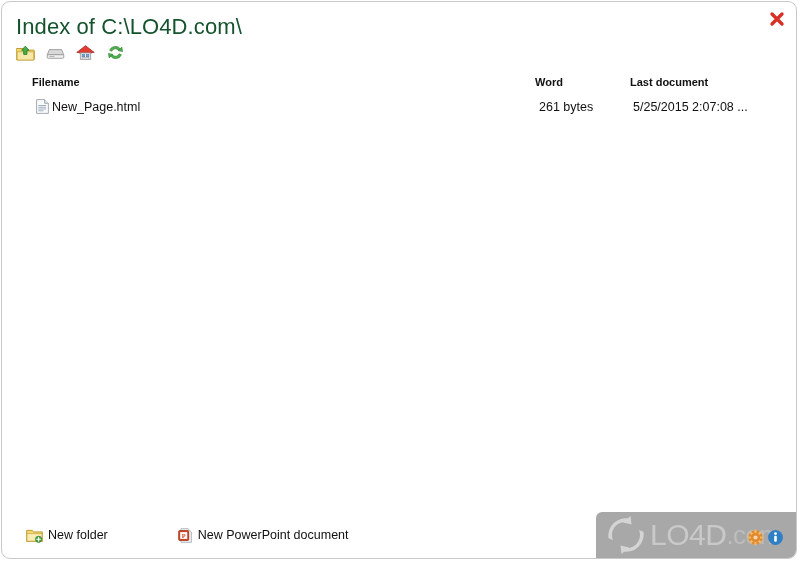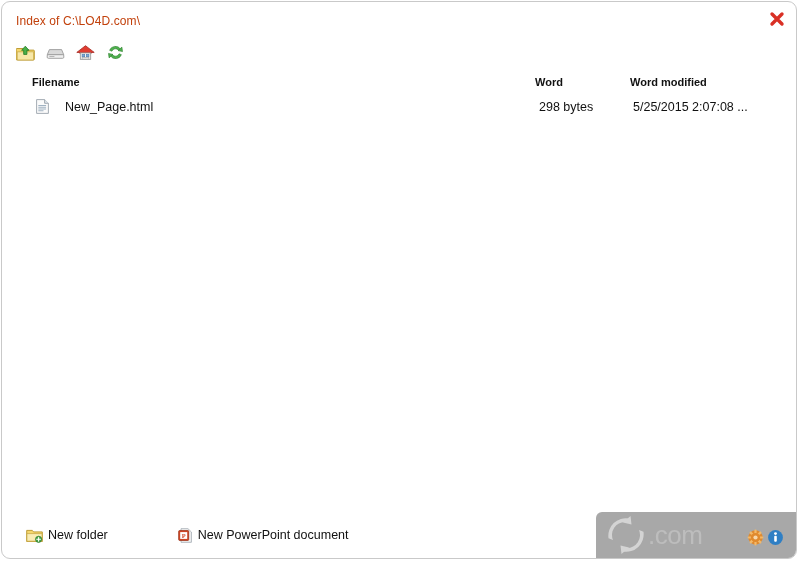--- a/index.html
+++ b/index.html
@@ -37,22 +37,22 @@
 
   
   .title-row {
     position: absolute;
     left: 14px;
     top: 12px;
     width: 700px;
     height: 26px;
   }
   .page-title {
-    font-size: 12px;
-    color: #c2410c;
+    font-size: 22px;
+    color: #14532d;
     font-family: "Liberation Sans", sans-serif;
     letter-spacing: 0.1px;
     white-space: nowrap;
   }
 
   
   .close-btn {
     position: absolute;
     right: 8px;
     top: 6px;
@@ -112,21 +112,21 @@
     position: relative;
     height: 18px;
     cursor: default;
   }
   .cell-name {
     position: absolute;
     left: 34px;
     top: 0;
     display: flex;
     align-items: flex-end;
-    gap: 16px;
+    gap: 3px;
     font-size: 12.5px;
     color: #111111;
     white-space: nowrap;
   }
   .cell-name a {
     color: #111111;
     text-decoration: none;
     cursor: pointer;
   }
   .cell-size {
@@ -262,39 +262,39 @@
         <path d="M4.4 11.8 A6.2 6.2 0 0 0 15.4 10.7 L13.1 9.8 A3.8 3.8 0 0 1 6.4 10.6 z" fill="#4fb24f" stroke="#2d7d2d" stroke-width="0.6" stroke-linejoin="round"></path>
         <path d="M3.1 13.9 L2.5 9.4 L6.9 10.4 z" fill="#4fb24f" stroke="#2d7d2d" stroke-width="0.6" stroke-linejoin="round"></path>
       </svg>
     </div>
 
   </div>
 
   <div class="col-headers">
     <div class="col-h col-h-filename">Filename</div>
     <div class="col-h col-h-size">Word</div>
-    <div class="col-h col-h-modified">Word modified</div>
+    <div class="col-h col-h-modified">Last document</div>
   </div>
 
   <div class="file-list">
     <div class="file-row">
       <div class="cell-name">
         <svg width="13" height="15" viewBox="0 0 13 15">
           <path d="M0.6 0.6 h8.0 l3.8 3.7 v10.1 h-11.8 z" fill="#fbfbfb" stroke="#9aa3ab" stroke-width="0.9" stroke-linejoin="round"></path>
           <path d="M8.6 0.6 v3.7 h3.8" fill="#dfe6ec" stroke="#9aa3ab" stroke-width="0.9" stroke-linejoin="round"></path>
           <g fill="#8aa0b4">
             <rect x="2.3" y="6.0" width="7.8" height="0.8"></rect>
             <rect x="2.3" y="7.8" width="7.8" height="0.8"></rect>
             <rect x="2.3" y="9.6" width="7.8" height="0.8"></rect>
             <rect x="2.3" y="11.4" width="5.2" height="0.8"></rect>
           </g>
         </svg>
         <a href="#">New_Page.html</a>
       </div>
-      <div class="cell-size">298 bytes</div>
+      <div class="cell-size">261 bytes</div>
       <div class="cell-modified">5/25/2015 2:07:08 ...</div>
     </div>
   </div>
 
   <div class="bottom-bar">
 
     <div class="bottom-action">
       <svg width="17" height="15" viewBox="0 0 17 15">
         <path d="M0.7 2.4 h5.6 l1.3 1.5 h8.7 v9.6 h-15.6 z" fill="#f5d76e" stroke="#b89428" stroke-width="0.9" stroke-linejoin="round"></path>
         <path d="M0.9 5.6 h15.2 v7.6 h-15.2 z" fill="#f9ecb4" stroke="#c3a23a" stroke-width="0.7"></path>
@@ -324,20 +324,21 @@
 
   </div>
 
   <div class="watermark">
     <svg width="44" height="40" viewBox="0 0 44 40">
       <path d="M21 7 A13 13 0 0 0 9 25 l-4.5 -1.8 A17.5 17.5 0 0 1 25 3.5 z" fill="#d4d4d4"></path>
       <path d="M23 33 A13 13 0 0 0 35 15 l4.5 1.8 A17.5 17.5 0 0 1 19 36.5 z" fill="#d4d4d4"></path>
       <path d="M26.5 1.0 L27.5 9.5 L19.0 7.5 z" fill="#d4d4d4"></path>
       <path d="M17.5 39.0 L16.5 30.5 L25.0 32.5 z" fill="#d4d4d4"></path>
     </svg>
+    <span class="wm-text">LO4D</span>
     <span class="wm-suffix">.com</span>
     <span class="wm-badges">
       <svg width="17" height="17" viewBox="0 0 17 17">
         <circle cx="8.5" cy="8.5" r="7.2" fill="#e08a2e"></circle>
         <g fill="#f2b96a">
           <rect x="7.4" y="0.6" width="2.2" height="15.8" rx="1"></rect>
           <rect x="0.6" y="7.4" width="15.8" height="2.2" rx="1"></rect>
           <rect x="7.4" y="0.6" width="2.2" height="15.8" rx="1" transform="rotate(45 8.5 8.5)"></rect>
           <rect x="0.6" y="7.4" width="15.8" height="2.2" rx="1" transform="rotate(45 8.5 8.5)"></rect>
         </g>

